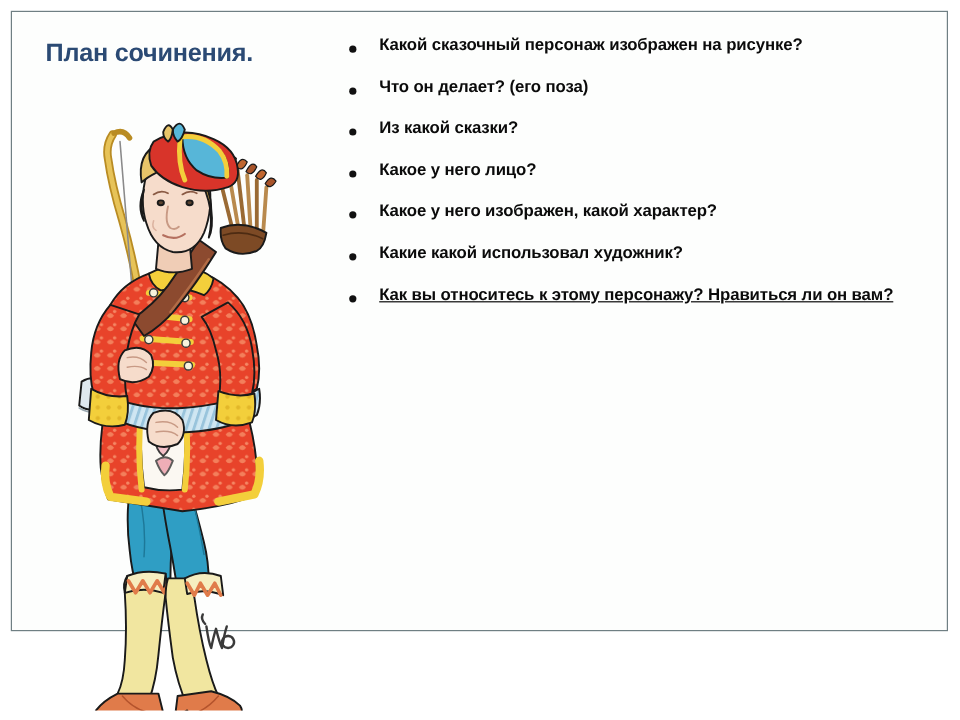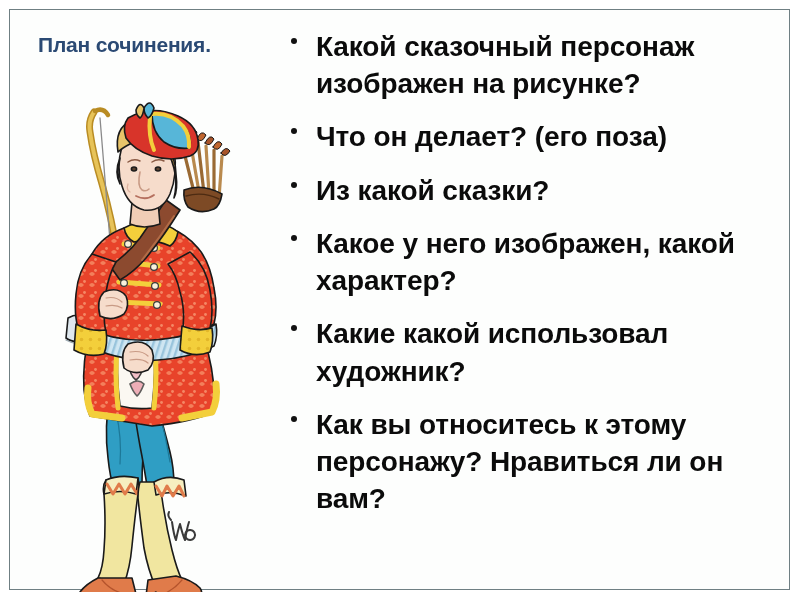--- a/index.html
+++ b/index.html
@@ -22,21 +22,21 @@
     height: 600px;
     background: #ffffff;
     box-sizing: border-box;
   }
 
   .slide-border {
     position: absolute;
     left: 9px;
     top: 9px;
     width: 781px;
-    height: 581px;
+    height: 517px;
     box-sizing: border-box;
     border: 1px solid #6f7f83;
     background: #fdfefd;
   }
 
   .slide-inner {
     position: absolute;
     left: 0; top: 0;
     width: 100%;
     height: 100%;
@@ -77,27 +77,27 @@
     top: 18px;
     width: 512px;
     margin: 0;
     padding: 0;
     list-style: none;
   }
   .bullet-item {
     position: relative;
     padding-left: 34px;
     margin: 0 0 16px 0;
-    font-size: 28px;
+    font-size: 14px;
     font-weight: bold;
     color: #0b0b0b;
     line-height: 1.33;
     letter-spacing: -0.1px;
   }
-  .bullet-item:last-child { margin-bottom: 0; }
+  .bullet-item:last-child { margin-bottom: 0; text-decoration: underline; }
   .bullet-dot {
     position: absolute;
     left: 9px;
     top: 10px;
     width: 6px;
     height: 6px;
     border-radius: 50%;
     background: #111111;
   }
   .bullet-text { display: block; }
@@ -307,20 +307,24 @@
         <li class="bullet-item">
           <span class="bullet-dot"></span>
           <span class="bullet-text">Что он делает? (его поза)</span>
         </li>
         <li class="bullet-item">
           <span class="bullet-dot"></span>
           <span class="bullet-text">Из какой сказки?</span>
         </li>
         <li class="bullet-item">
           <span class="bullet-dot"></span>
+          <span class="bullet-text">Какое у него лицо?</span>
+        </li>
+        <li class="bullet-item">
+          <span class="bullet-dot"></span>
           <span class="bullet-text">Какое у него изображен, какой характер?</span>
         </li>
         <li class="bullet-item">
           <span class="bullet-dot"></span>
           <span class="bullet-text">Какие какой использовал художник?</span>
         </li>
         <li class="bullet-item">
           <span class="bullet-dot"></span>
           <span class="bullet-text">Как вы относитесь к этому персонажу? Нравиться ли он вам?</span>
         </li>

